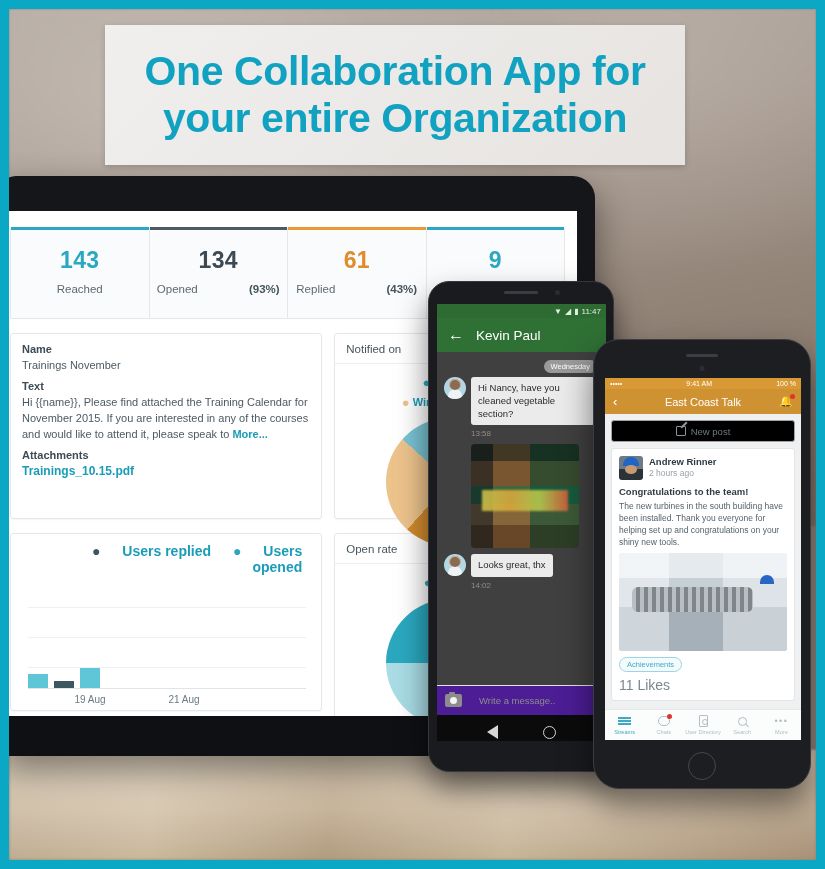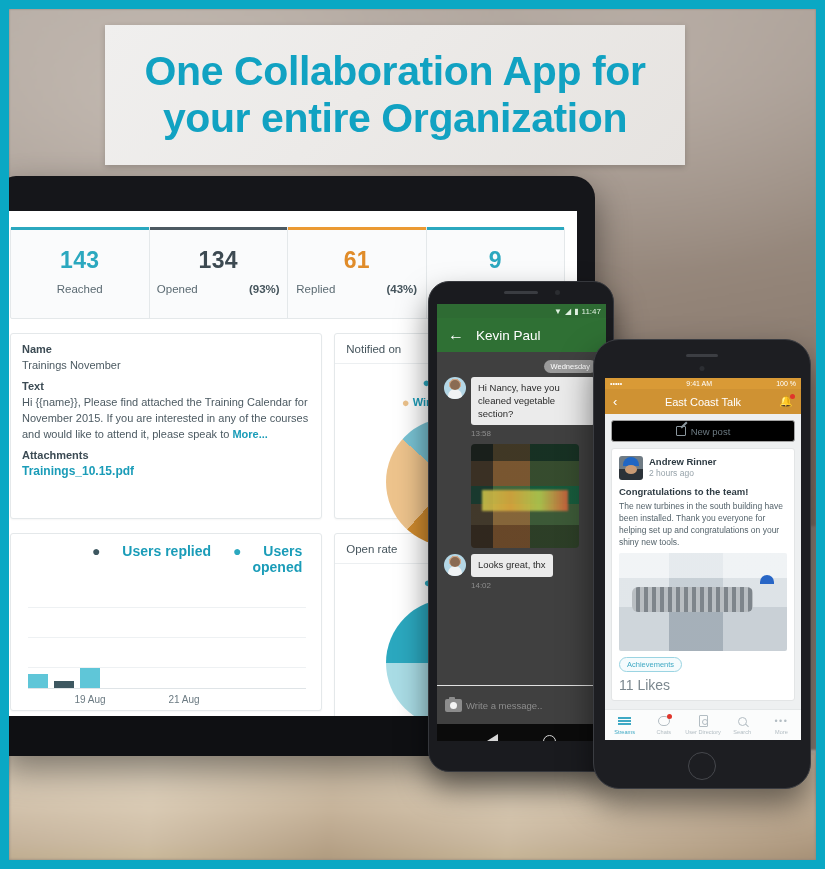--- a/index.html
+++ b/index.html
@@ -186,22 +186,22 @@
       linear-gradient(90deg, #444 0 20%, #8a7a5c 20% 55%, #3f6b58 55% 100%);
     background-blend-mode: overlay;
     position: relative;
   }
   .photo::after {
     content: ""; position: absolute; left: 10%; top: 44%; width: 80%; height: 20%;
     background: linear-gradient(90deg, #c8c24a, #d9a63c, #b4c94e, #d2603c);
     filter: blur(1.2px); opacity: .9;
   }
   .and-input {
-    height: 39px; background: #404040; border-top: 1px solid #e2e2e2;
-    display: flex; align-items: center; gap: 4px; padding: 0 8px;
+    height: 30px; background: #4c1d95; border-top: 1px solid #e2e2e2;
+    display: flex; align-items: center; gap: 17px; padding: 0 8px;
   }
   .cam-ic {
     width: 17px; height: 13px; border-radius: 2px; background: #8c8c8c; position: relative; flex: none;
   }
   .cam-ic::after { content: ""; position: absolute; left: 5px; top: 3px; width: 7px; height: 7px; border-radius: 50%; background: #f4f4f4; }
   .cam-ic::before { content: ""; position: absolute; left: 4px; top: -2px; width: 6px; height: 3px; border-radius: 1px 1px 0 0; background: #8c8c8c; }
   .and-ph { font-size: 9.5px; color: #8d8d8d; }
   .and-nav {
     height: 34px; background: #0b0b0b; display: flex; align-items: center;
     justify-content: space-around; padding: 0 28px;

